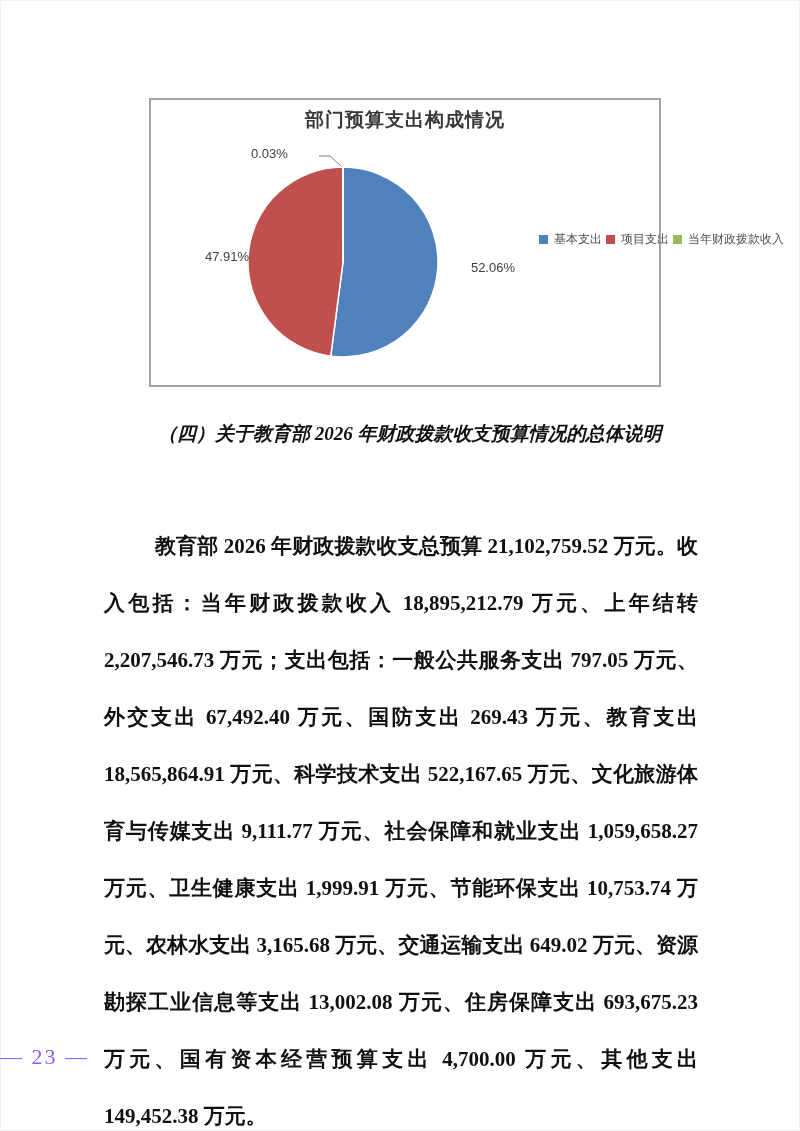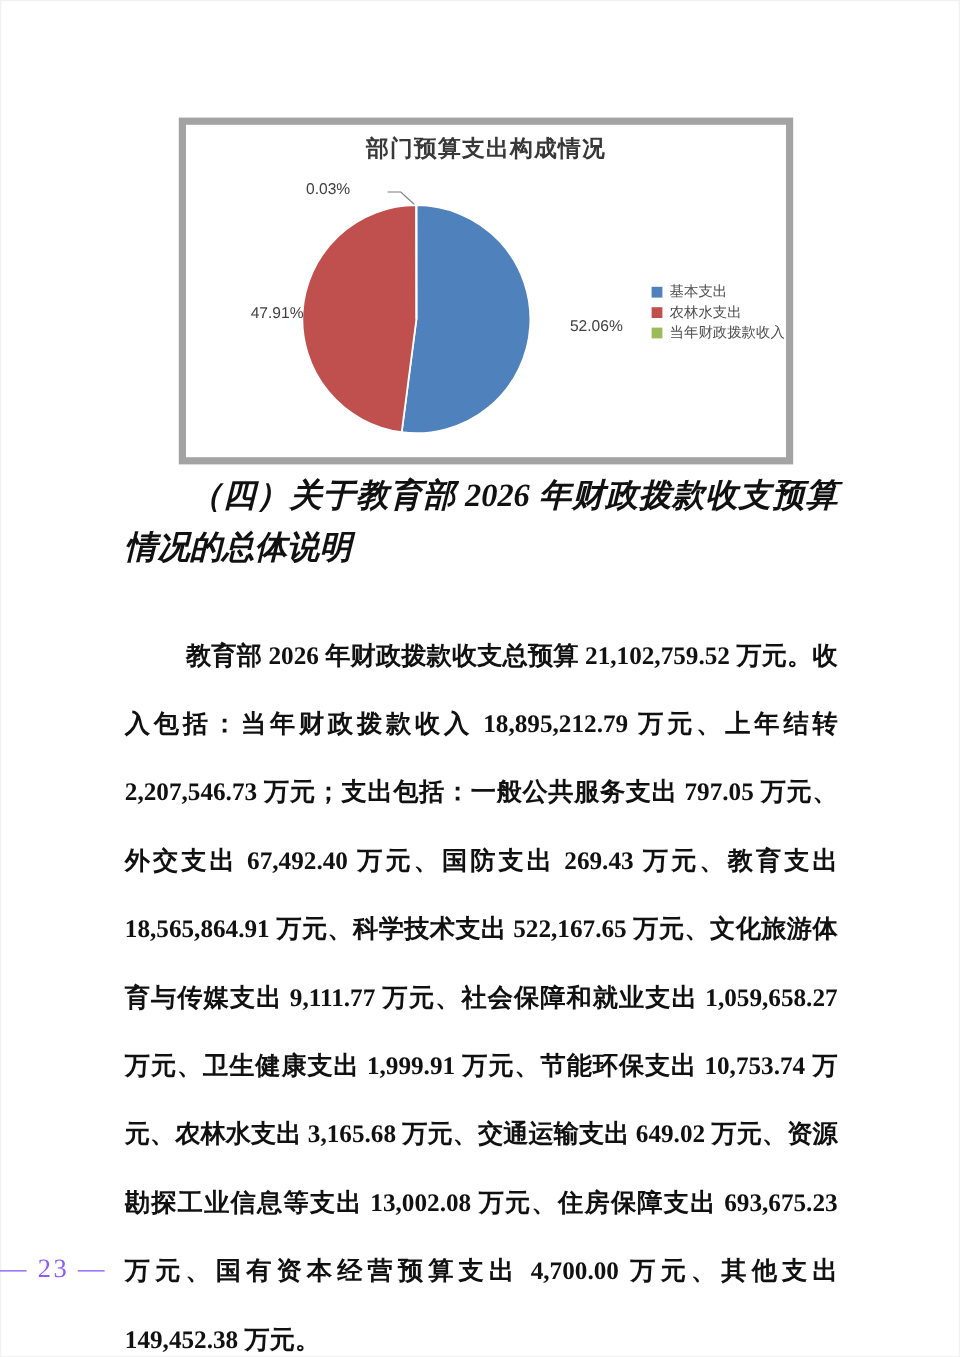--- a/index.html
+++ b/index.html
@@ -11,21 +11,21 @@
     color: #1a1a1a;
     overflow: hidden;
     box-shadow: inset 0 0 0 1px #f1f1f1;
   }
 
   
   .chart-frame {
     position: absolute;
     left: 149px; top: 98px;
     width: 512px; height: 289px;
-    border: 6px solid #a3a3a3;
+    border: 2px solid #a3a3a3;
     background: #ffffff;
     font-family: "Liberation Sans", "DejaVu Sans", sans-serif;
   }
   .chart-title {
     position: absolute;
     left: 0; top: 7px; width: 100%;
     text-align: center;
     font-size: 19px;
     font-weight: bold;
     color: #383838;
@@ -37,37 +37,36 @@
     font-size: 13px;
     color: #404040;
   }
   .pct-003  { left: 100px; top: 46px;  width: 66px; text-align: left; }
   .pct-4791 { left: 38px;  top: 149px; width: 60px; text-align: right; }
   .pct-5206 { left: 300px; top: 160px; width: 64px; text-align: right; }
   .legend {
     position: absolute;
     left: 388px; top: 133px;
     display: flex;
-    flex-direction: column;
     gap: 4px;
   }
   .legend-item { display: flex; align-items: center; height: 13px; }
   .legend-marker {
     width: 9px; height: 9px;
     margin-right: 6px;
     flex: 0 0 9px;
   }
   .legend-label { font-size: 12px; color: #4d4d4d; white-space: nowrap; }
 
   
   .section-heading {
     position: absolute;
-    left: 104px; top: 392px;
+    left: 104px; top: 412px;
     width: 594px;
-    font-size: 27px;
+    font-size: 19px;
     font-weight: bold;
     font-style: italic;
     line-height: 43px;
     text-indent: 54px;
     text-align: justify;
     color: #111111;
   }
   .body-paragraph {
     position: absolute;
     left: 104px; top: 518px;
@@ -101,21 +100,21 @@
   <div class="pct-label pct-003">0.03%</div>
   <div class="pct-label pct-4791">47.91%</div>
   <div class="pct-label pct-5206">52.06%</div>
   <div class="legend">
     <div class="legend-item">
       <span class="legend-marker" style="background-color: rgb(79, 129, 189);"></span>
       <span class="legend-label">基本支出</span>
     </div>
     <div class="legend-item">
       <span class="legend-marker" style="background-color: rgb(192, 80, 77);"></span>
-      <span class="legend-label">农林水支出</span>
+      <span class="legend-label">项目支出</span>
     </div>
     <div class="legend-item">
       <span class="legend-marker" style="background-color: rgb(155, 187, 89);"></span>
       <span class="legend-label">当年财政拨款收入</span>
     </div>
   </div>
 </div>
 
 <div class="section-heading">（四）关于教育部 2026 年财政拨款收支预算情况的总体说明</div>
 

